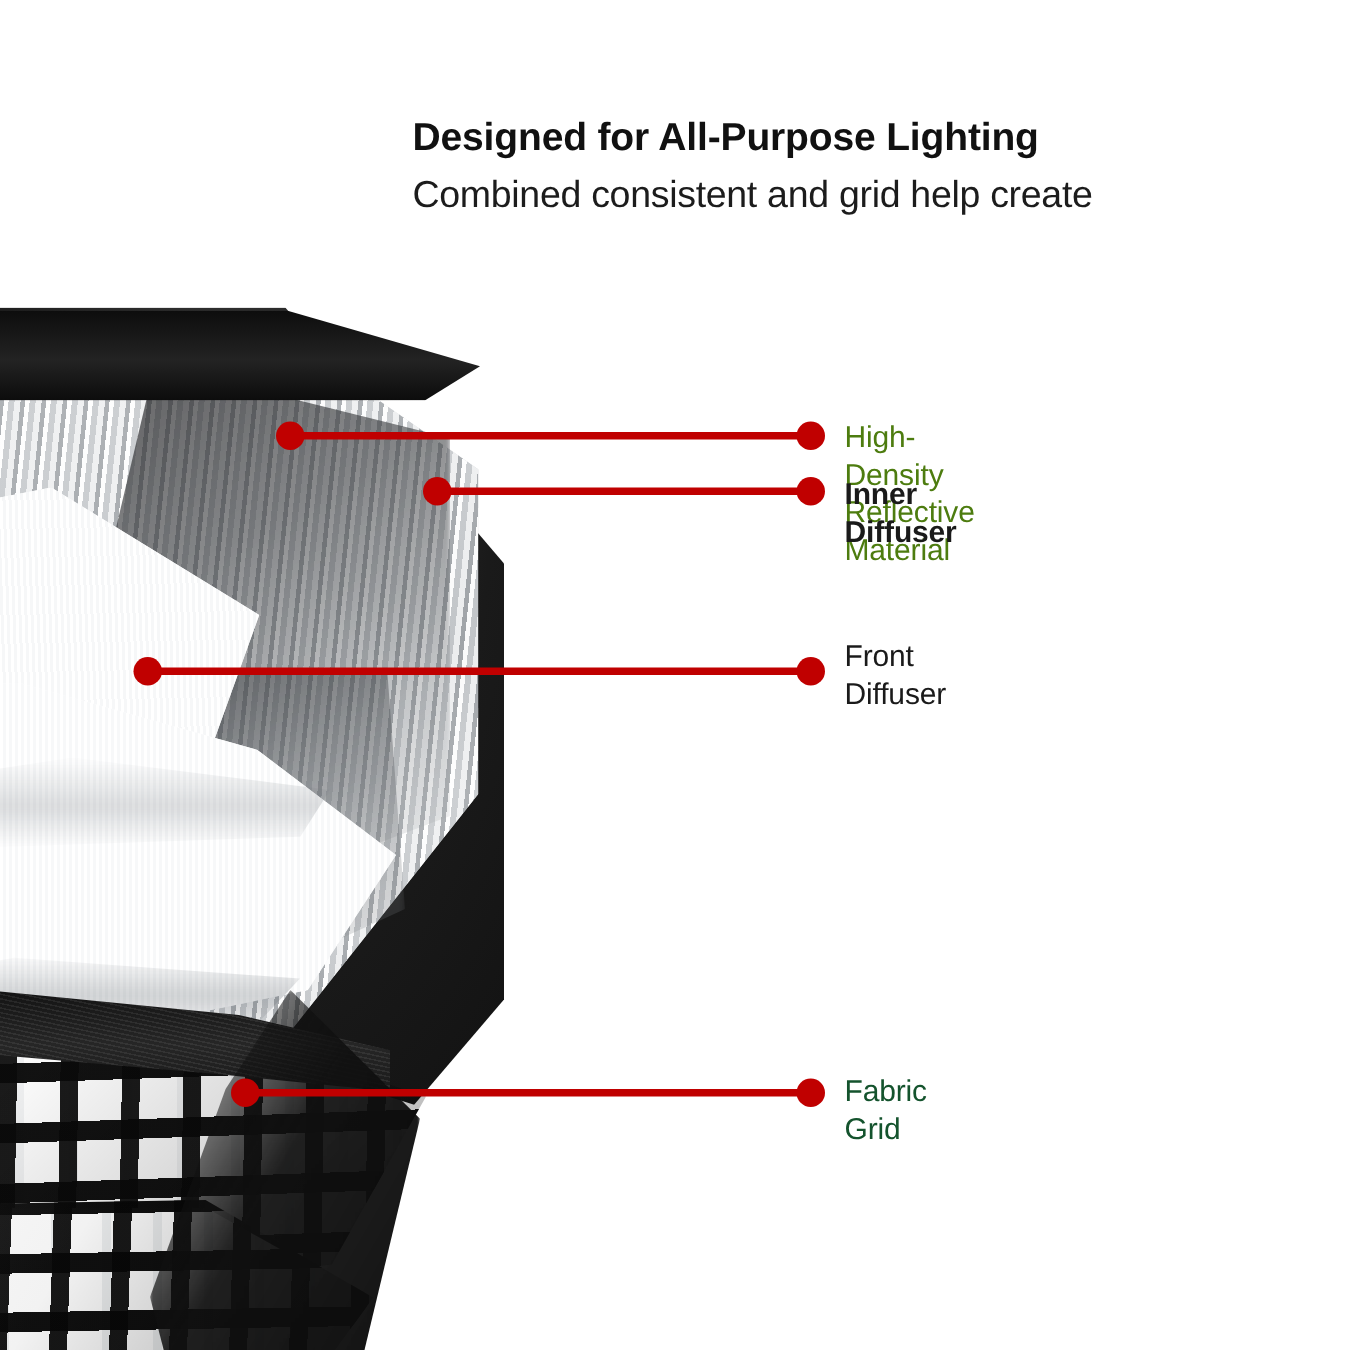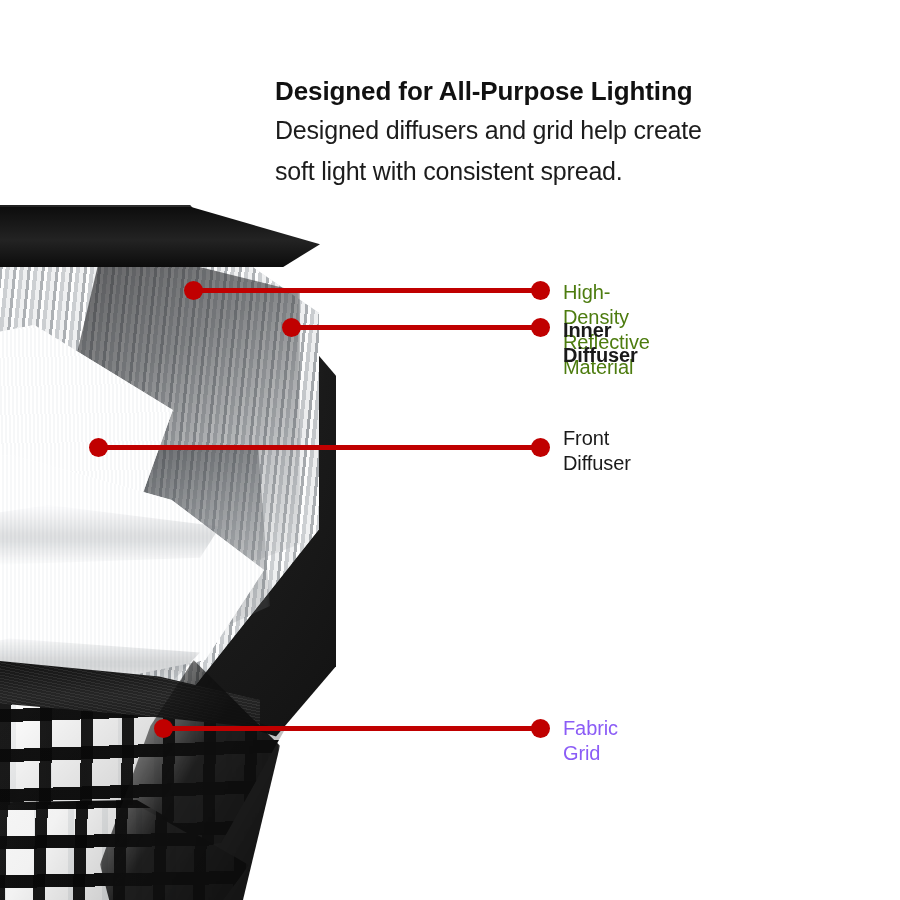--- a/index.html
+++ b/index.html
@@ -271,22 +271,21 @@
     letter-spacing: -0.1px;
   }
 </style>
 </head>
 <body>
 
 <div id="page">
 
   <div id="heading-block">
     <div id="headline">Designed for All-Purpose Lighting</div>
-    <div class="subline">Designed diffusers and grid help create</div>
-    <div class="subline">soft light with consistent spread.</div>
+    <div class="subline">Combined consistent and grid help create</div>
   </div>
 
   <div id="product-photo">
     <div class="sb-layer octa" id="sb-shell"></div>
     <div class="sb-layer" id="sb-reflective"></div>
     <div class="sb-layer" id="sb-reflector-shadow"></div>
     <div class="sb-layer" id="sb-reflector-shadow2"></div>
     <div class="sb-layer" id="sb-rim-top"></div>
     <div class="sb-layer" id="sb-inner-diffuser"></div>
     <div class="sb-layer" id="sb-front-diffuser"></div>
@@ -320,17 +319,17 @@
       <div class="callout">
         <div class="leader-line" style="left: 98px; top: 445px; width: 442px; background: rgb(192, 0, 0);"></div>
         <div class="leader-dot" style="left: 88.5px; top: 437.5px; background: rgb(192, 0, 0);"></div>
         <div class="leader-dot" style="left: 530.5px; top: 437.5px; background: rgb(192, 0, 0);"></div>
         <div class="callout-label" style="left: 563px; top: 426px; color: rgb(26, 26, 26);">Front Diffuser</div>
       </div>
       <div class="callout">
         <div class="leader-line" style="left: 163px; top: 726px; width: 377px; background: rgb(192, 0, 0);"></div>
         <div class="leader-dot" style="left: 153.5px; top: 718.5px; background: rgb(192, 0, 0);"></div>
         <div class="leader-dot" style="left: 530.5px; top: 718.5px; background: rgb(192, 0, 0);"></div>
-        <div class="callout-label" style="left: 563px; top: 716px; color: #8b5cf6;">Fabric Grid</div>
+        <div class="callout-label" style="left: 563px; top: 716px; color: #14532d;">Fabric Grid</div>
       </div>
     </div>
 
 </div>
 
 </body></html>

